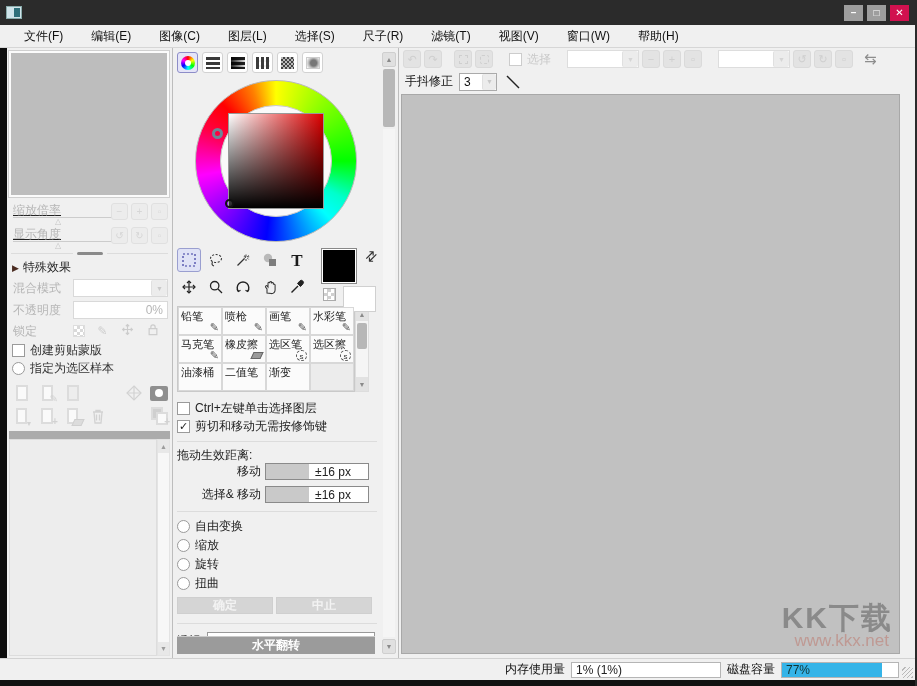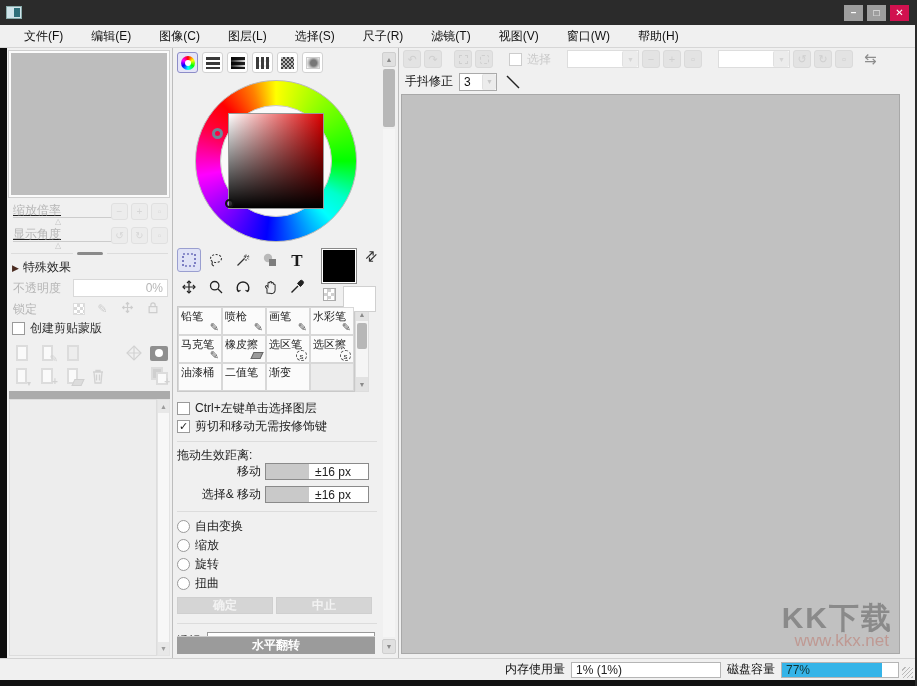--- a/index.html
+++ b/index.html
@@ -245,20 +245,26 @@
 
       <div class="divider">
           <div class="grip"></div>
         </div>
 
       <div class="section-hdr">
         <span class="tri">▶</span>
         <span>特殊效果</span>
       </div>
 
+      <div class="form-row">
+        <span class="lbl">混合模式</span>
+        <div class="dd-box">
+          <div class="dd-btn">▼</div>
+        </div>
+      </div>
 
       <div class="form-row">
         <span class="lbl">不透明度</span>
         <div class="num-box">0%</div>
       </div>
 
       <div class="lock-row">
         <span class="lbl">锁定</span>
         <div class="checker-sm"></div>
         <span class="lock-ic">✎</span>
@@ -277,20 +283,24 @@
                 <path d="M4.5 6.5v-2a2.5 2.5 0 0 1 5 0v2"></path>
               </g>
             </svg>
         </span>
       </div>
 
       <div class="cb-row">
         <div class="cbox"></div>
         <span>创建剪贴蒙版</span>
       </div>
+      <div class="cb-row">
+        <div class="rbox"></div>
+        <span>指定为选区样本</span>
+      </div>
 
       <div class="layer-tools">
         <div class="lt-row">
           <div class="lt-ic">
               <div class="pg"></div>
             </div>
           <div class="lt-ic">
               <div class="pg"></div>
               <span class="lt-glyph">✎</span>
             </div>

